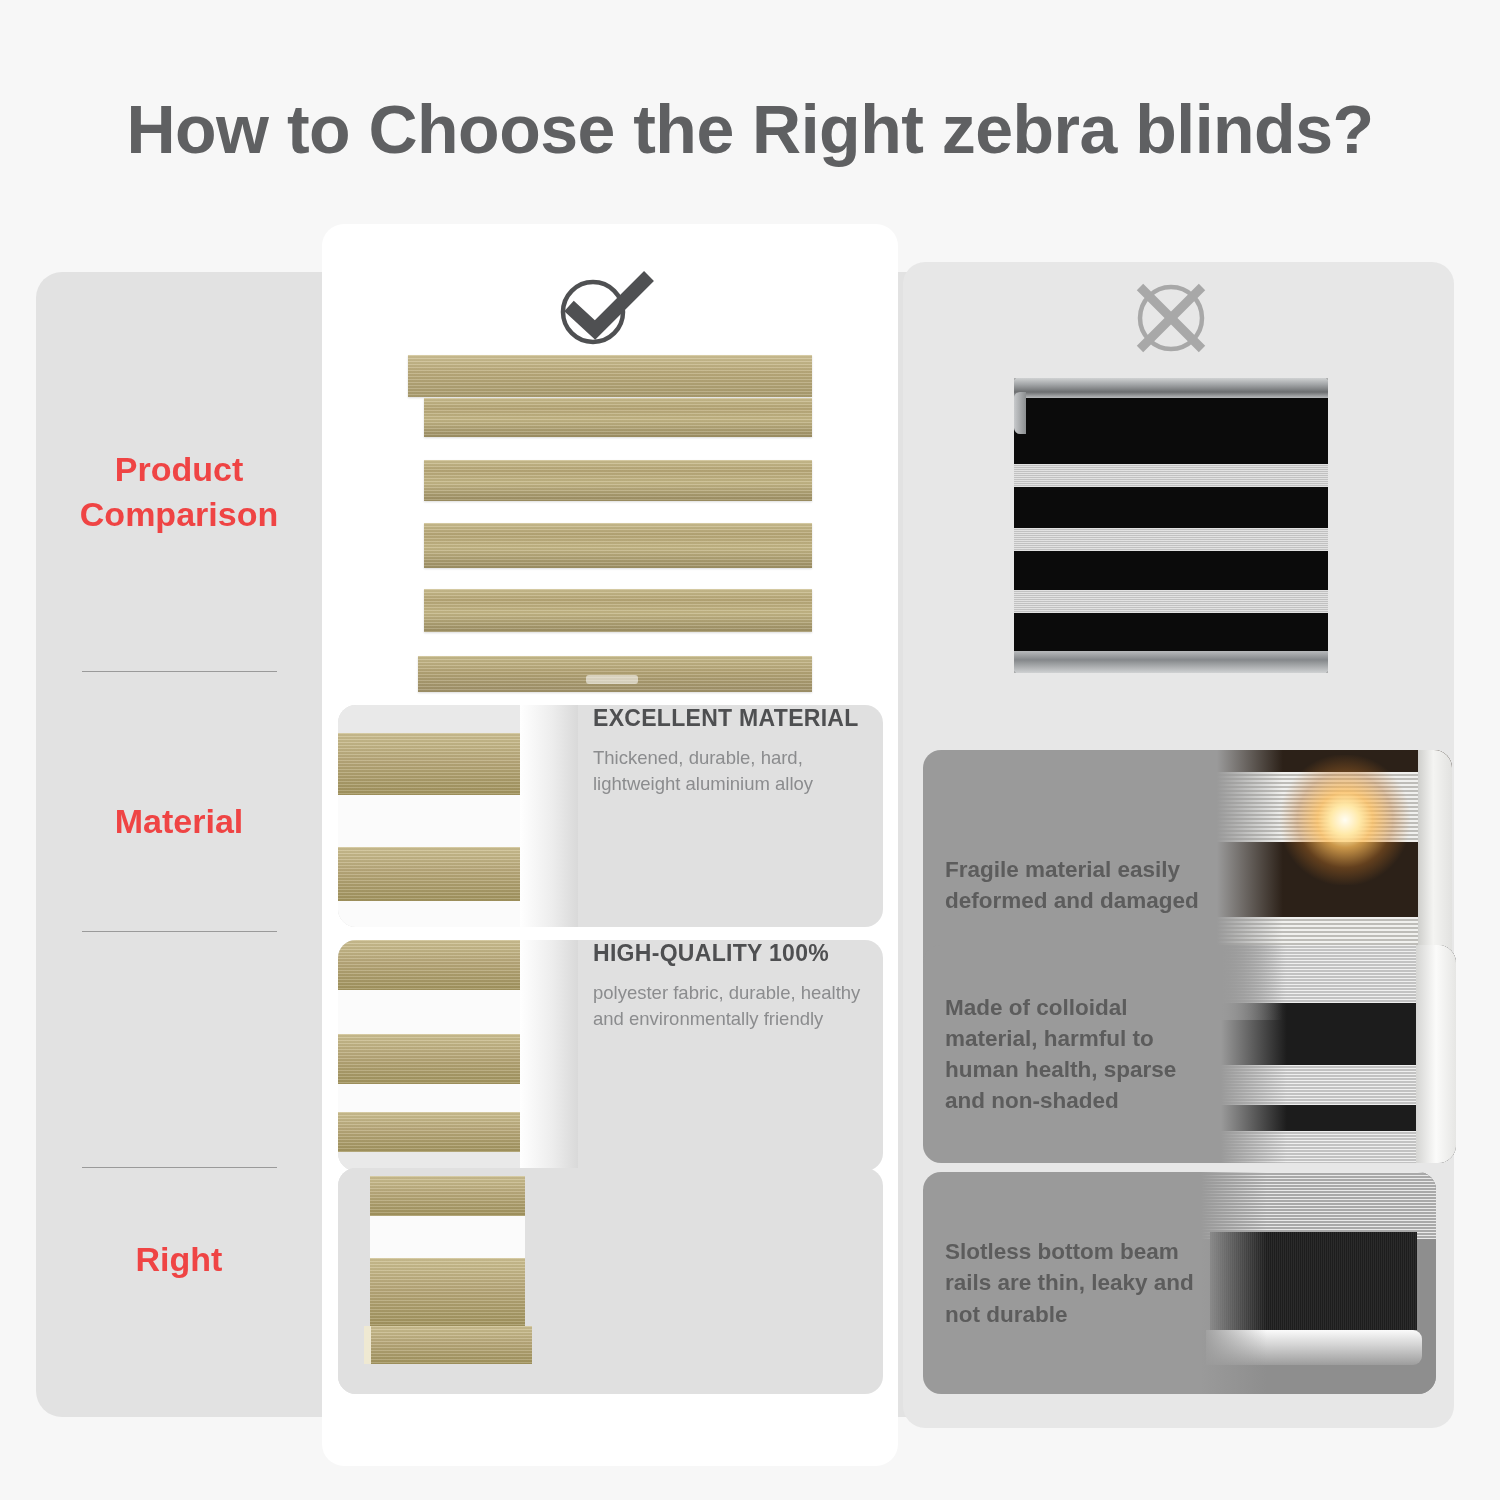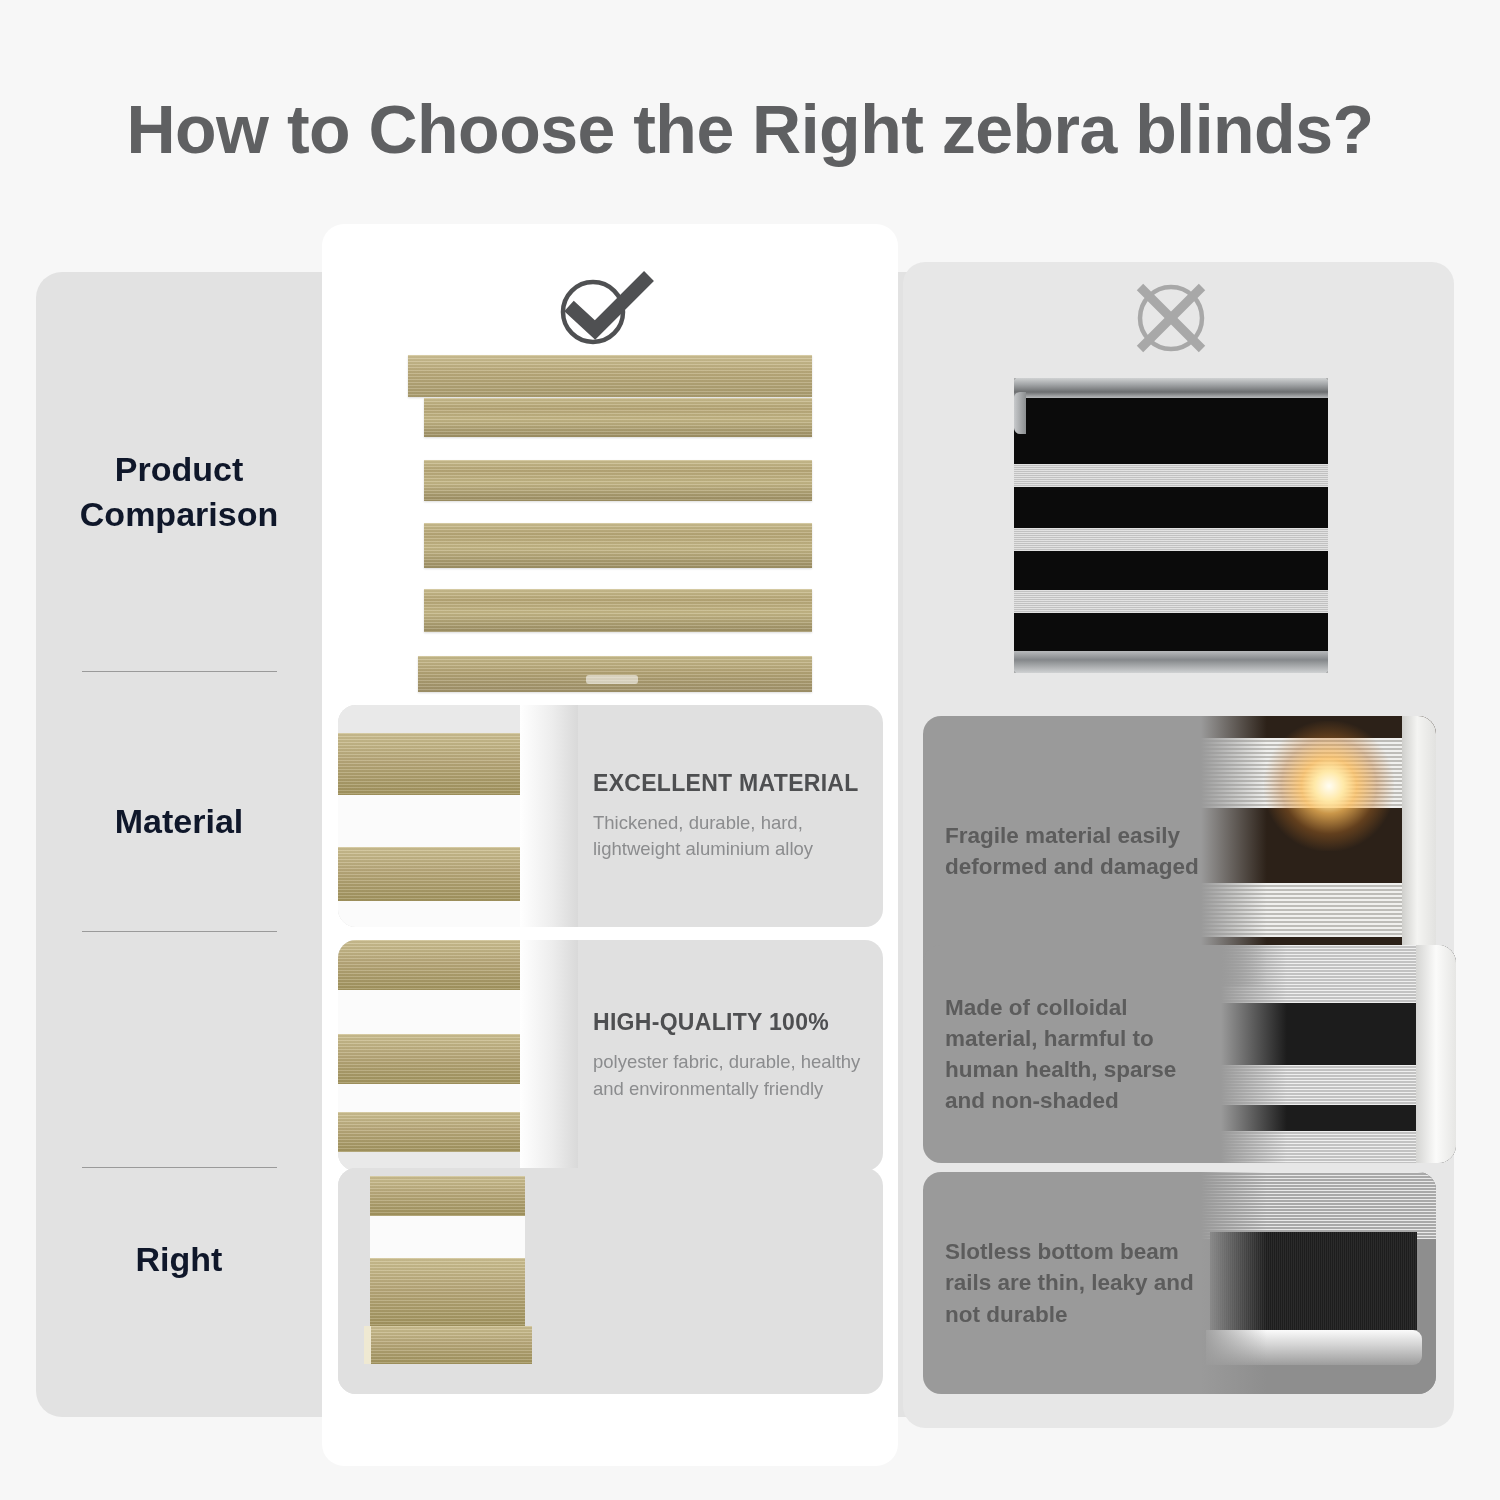--- a/index.html
+++ b/index.html
@@ -47,21 +47,21 @@
     width: 286px;
     height: 1145px;
   }
   .row-label {
     position: absolute;
     left: 0;
     width: 286px;
     text-align: center;
     font-size: 34px;
     font-weight: bold;
-    color: #0f172a;
+    color: #ef4444;
     line-height: 1.32;
   }
   .row-label.r0 { top: 175px; }
   .row-label.r1 { top: 527px; }
   .row-label.r2 { top: 757px; }
   .row-label.r3 { top: 965px; }
 
   .divider {
     position: absolute;
     left: 46px;
@@ -197,21 +197,20 @@
     overflow: hidden;
   }
   .fc-text {
     position: absolute;
     left: 255px;
     top: 0;
     right: 18px;
     height: 100%;
     display: flex;
     flex-direction: column;
-    justify-content: center;
   }
   .fc-title {
     font-size: 23px;
     font-weight: bold;
     color: #4e4f51;
     letter-spacing: 0.3px;
     margin-bottom: 13px;
   }
   .fc-desc {
     font-size: 18.5px;
@@ -239,21 +238,21 @@
 
   
   .bad-card {
     position: absolute;
     left: 923px;
     width: 513px;
     background: #9a9a9a;
     border-radius: 18px;
     overflow: hidden;
   }
-  .bad-card.b0 { top: 716px;  height: 270px; }
+  .bad-card.b0 { top: 750px;  height: 270px; padding-left: 16px; }
   .bad-card.b1 { top: 945px;  height: 218px; padding-left: 20px; }
   .bad-card.b2 { top: 1172px; height: 222px; }
 
   .bc-text {
     position: absolute;
     left: 22px;
     top: 0;
     width: 270px;
     height: 100%;
     display: flex;

